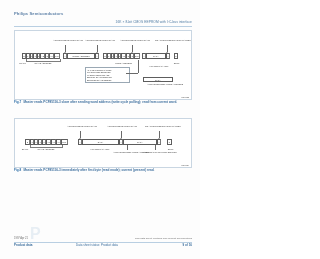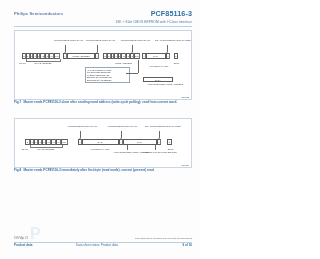--- a/index.html
+++ b/index.html
@@ -95,21 +95,20 @@
     opacity:.1;font-size:16px;color:#2f6fa8;font-weight:bold;
   }
 </style>
 </head>
 <body>
 
 <div class="page">
 
   <div class="header">
     <div class="hdr-company">Philips Semiconductors</div>
-    <div class="hdr-part">PCF85116-3</div>
     <div class="hdr-sub">16K × 8-bit CMOS EEPROM with I²C-bus interface</div>
     <div class="hdr-rule"></div>
   </div>
 
   <div class="figbox" id="figbox1">
     <div class="diag">
 
       <div class="lbl" style="left:38px;top:8px;width:26px;">ACKNOWLEDGE
 FROM SLAVE</div>
       <div class="lbl" style="left:70px;top:8px;width:26px;">ACKNOWLEDGE

